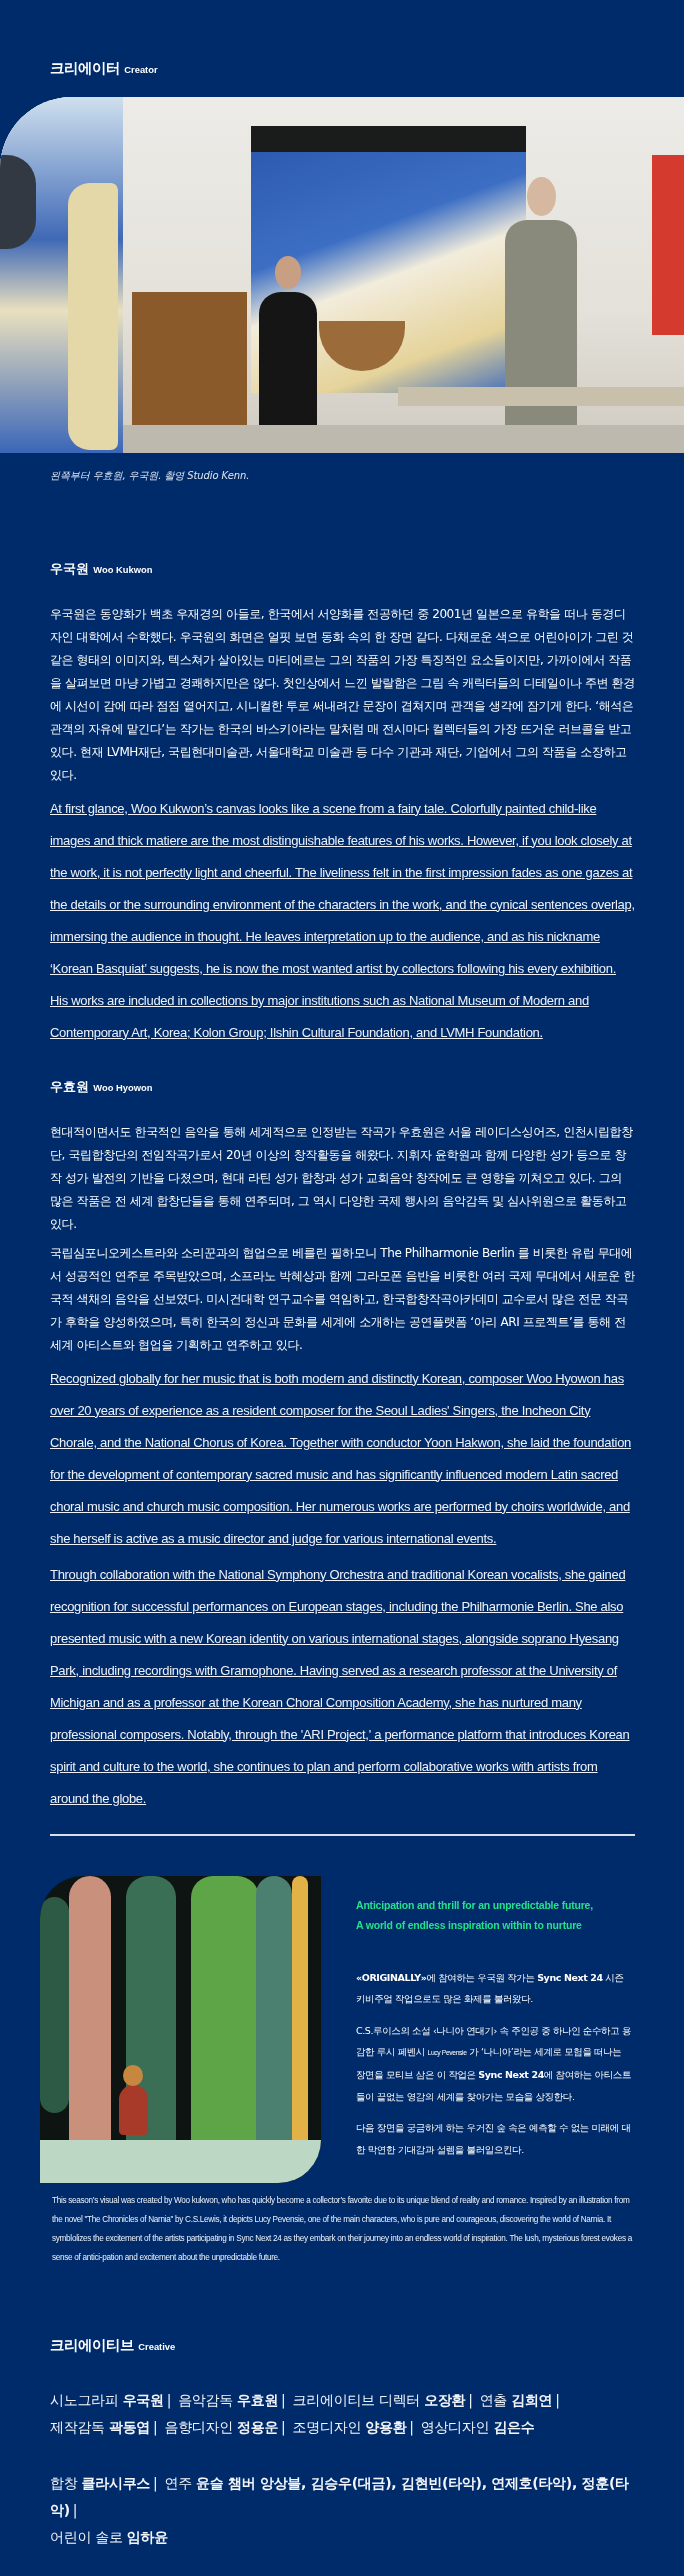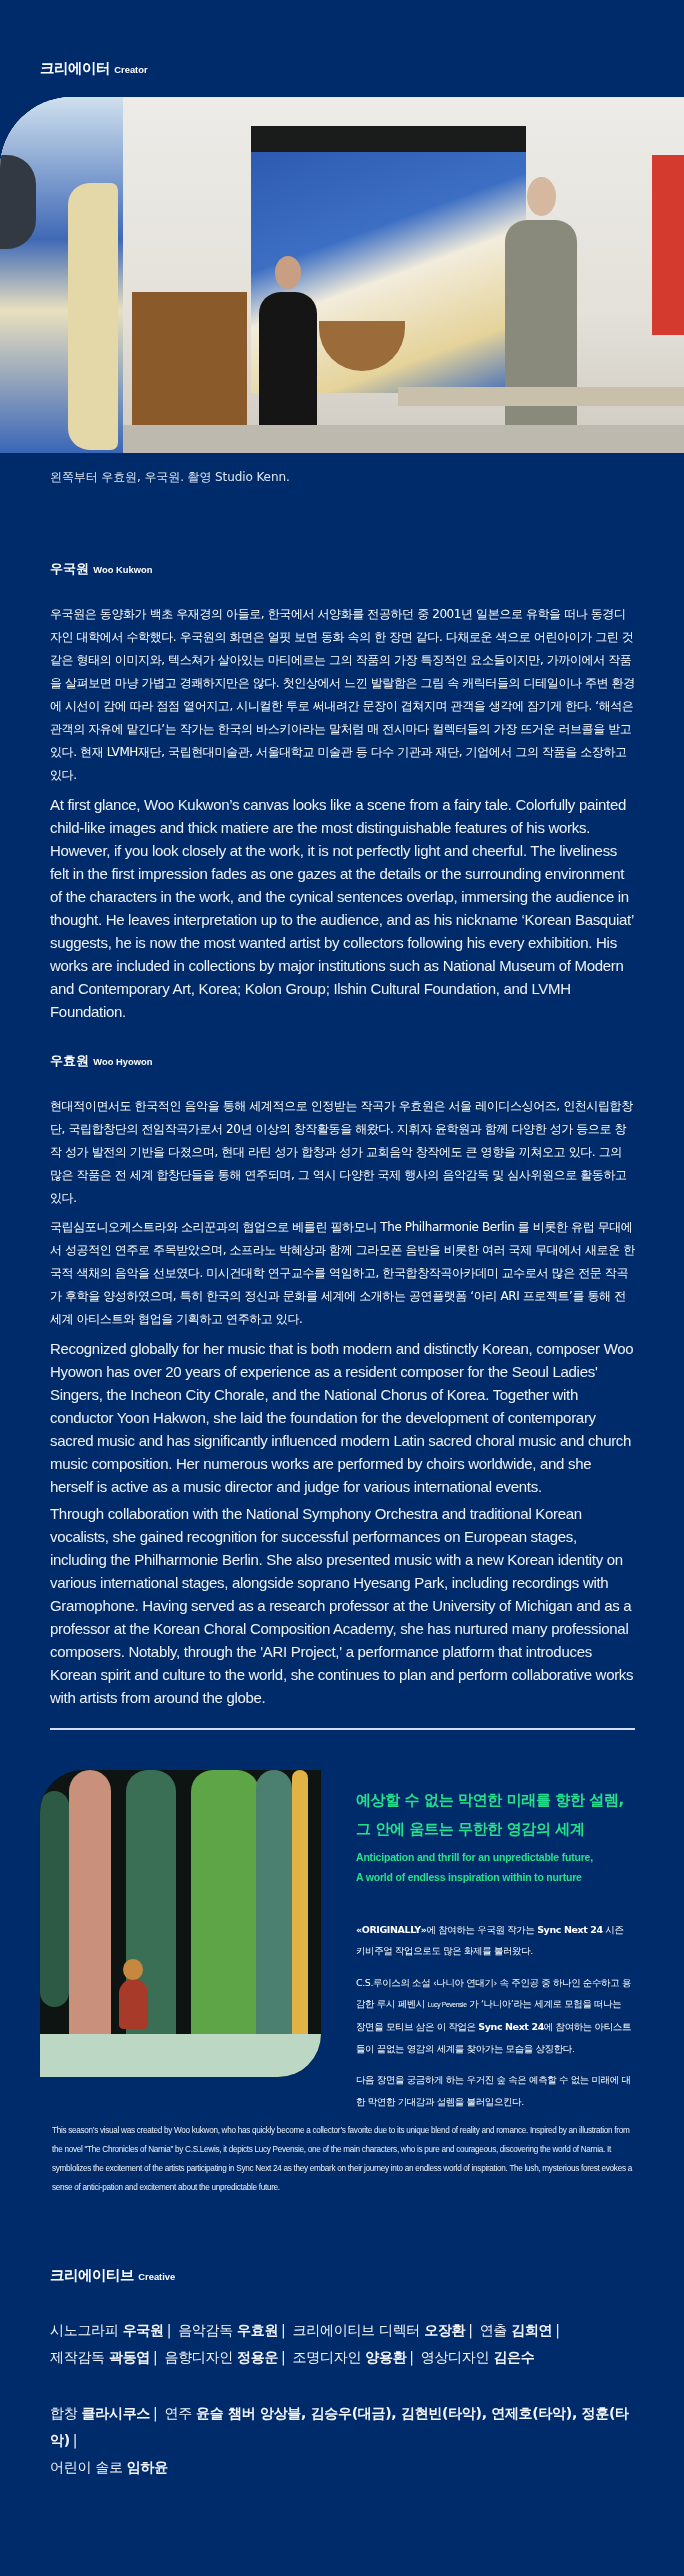--- a/index.html
+++ b/index.html
@@ -5,21 +5,21 @@
     * { box-sizing: border-box; margin: 0; padding: 0; }
     html, body { background: #002b6a; }
     body {
       width: 685px;
       min-height: 2576px;
       color: #ffffff;
       font-family: "DejaVu Sans", "Liberation Sans", sans-serif;
       position: relative;
       overflow-x: hidden;
     }
-    .wrap { padding: 0 40px; border-radius: 14px; }
+    .wrap { padding: 0 50px; border-radius: 14px; }
 
     
     .section-title {
       display: flex; align-items: baseline; gap: 4.3px;
       font-weight: bold; color: #fff;
     }
     .section-title .ko { font-size: 14.4px; letter-spacing: -0.4px; }
     .section-title .en { font-size: 9.4px; font-family: "Liberation Sans", sans-serif; font-weight: bold; }
 
     #creator-title { padding-top: 59px; height: 97px; }
@@ -44,30 +44,30 @@
     .hero .center-painting .boat { position:absolute; left:68px; top:195px; width:86px; height:50px; background:#9b6c3a; border-radius: 0 0 43px 43px; }
     .hero .piano { position:absolute; left:132px; top:195px; width:115px; height:166px; background:#8b5a2b; }
     .hero .person-left { position:absolute; left:259px; top:195px; width:58px; height:151px; background:#151515; border-radius: 21.6px 21.6px 4.3px 4.3px; }
     .hero .person-left .head { position:absolute; left:16px; top:-36px; width:26px; height:33px; background:#c99f84; border-radius: 50%; }
     .hero .person-right { position:absolute; left:505px; top:123px; width:72px; height:231px; background:#8a8a7c; border-radius: 21.6px 21.6px 2.9px 2.9px; }
     .hero .person-right .head { position:absolute; left:21.6px; top:-43px; width:29px; height:39px; background:#d6b7a0; border-radius: 50%; }
     .hero .table { position:absolute; left:398px; top:290px; width:287px; height:19px; background:#c8c0aa; }
     .hero .red-painting { position:absolute; left:652px; top:58px; width:32px; height:180px; background:#d53a2f; }
     .hero .front-shelf { position:absolute; left:123px; top:328px; width:562px; height:29px; background:#bdb9ae; }
 
-    .caption { font-size: 12px; color: #dfe6f3; padding: 16px 0 0 50px; height: 107px; letter-spacing: -0.1px; }
+    .caption { font-size: 10px; color: #dfe6f3; padding: 16px 0 0 50px; height: 107px; letter-spacing: -0.1px; font-style: italic; }
 
     
     .bio { padding: 0 50px; }
     .bio .name { display:flex; align-items: baseline; gap:4.3px; font-weight:bold; }
     .bio .name .ko { font-size: 13px; }
     .bio .name .en { font-size: 9.4px; font-family: "Liberation Sans", sans-serif; }
     .bio p.ko-text { font-size: 12px; line-height: 23px; letter-spacing: -0.4px; margin-top: 25px; }
     .bio p.ko-text + p.ko-text { margin-top: 6px; }
-    .bio p.en-text { font-family: "Liberation Sans", sans-serif; font-size: 15px; line-height: 23px; color: #eef2f8; letter-spacing: -0.3px; margin-top: 5.8px; }
+    .bio p.en-text { font-family: "Liberation Sans", sans-serif; font-size: 13px; line-height: 32px; color: #eef2f8; letter-spacing: -0.3px; margin-top: 5.8px; text-decoration: underline; }
     .bio p.en-text + p.en-text { margin-top: 4px; }
     #bio-kukwon { margin-top: 0; }
     #bio-hyowon { margin-top: 29px; }
 
     .divider { margin: 19px 50px 0 50px; height: 2.2px; background: #d6deee; }
 
     
     .feature { display:flex; padding: 0 0 0 40px; margin-top: 40px; }
     .feature .art {
       position: relative; width: 281px; height: 307px; overflow: hidden;
@@ -165,24 +165,20 @@
     <div class="tree t3"></div>
     <div class="tree t4"></div>
     <div class="tree t5"></div>
     <div class="tree t6"></div>
     <div class="ground"></div>
     <div class="girl">
         <div class="head"></div>
       </div>
   </div>
   <div class="copy">
-    <div class="headline-ko">
-      <div>예상할 수 없는 막연한 미래를 향한 설렘,</div>
-      <div>그 안에 움트는 무한한 영감의 세계</div>
-    </div>
     <div class="headline-en">
       <div>Anticipation and thrill for an unpredictable future,</div>
       <div>A world of endless inspiration within to nurture</div>
     </div>
     <p class="body"><b>«ORIGINALLY»</b><span>에 참여하는 우국원 작가는 </span><b>Sync Next 24</b><span> 시즌 키비주얼 작업으로도 많은 화제를 불러왔다.</span></p>
     <p class="body"><span>C.S.루이스의 소설 ‹나니아 연대기› 속 주인공 중 하나인 순수하고 용감한 루시 페벤시 </span><span class="small">Lucy Pevensie</span><span> 가 ‘나니아’라는 세계로 모험을 떠나는 장면을 모티브 삼은 이 작업은 </span><b>Sync Next 24</b><span>에 참여하는 아티스트들이 끝없는 영감의 세계를 찾아가는 모습을 상징한다.</span></p>
     <p class="body">다음 장면을 궁금하게 하는 우거진 숲 속은 예측할 수 없는 미래에 대한 막연한 기대감과 설렘을 불러일으킨다.</p>
   </div>
 </section>
 <p class="feature-en">This season’s visual was created by Woo kukwon, who has quickly become a collector’s favorite due to its unique blend of reality and romance. Inspired by an illustration from the novel "The Chronicles of Narnia" by C.S.Lewis, it depicts Lucy Pevensie, one of the main characters, who is pure and courageous, discovering the world of Narnia. It symblolizes the excitement of the artists participating in Sync Next 24 as they embark on their journey into an endless world of inspiration. The lush, mysterious forest evokes a sense of antici-pation and excitement about the unpredictable future.</p>

